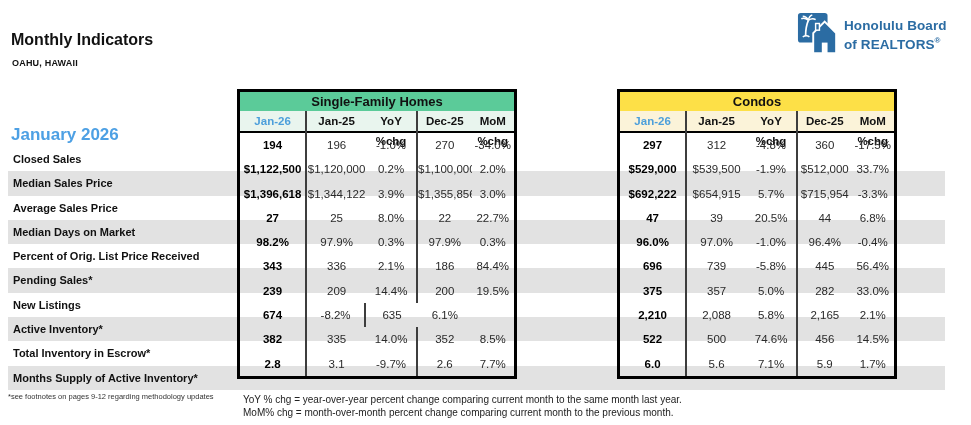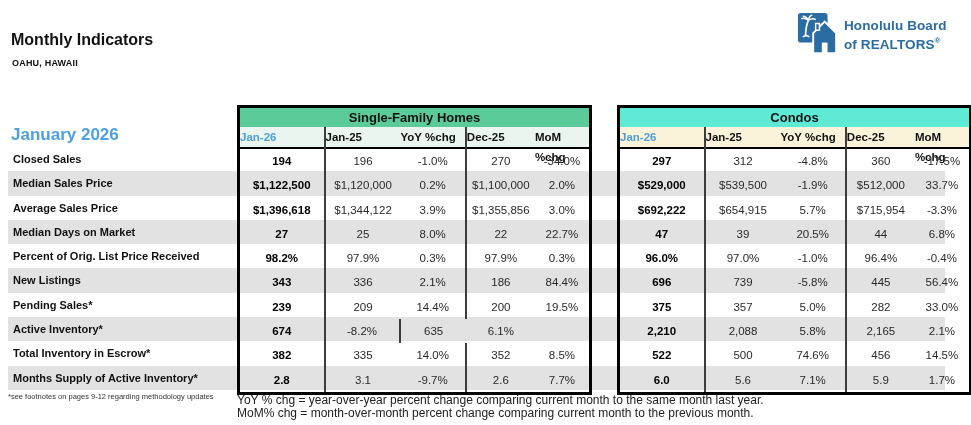--- a/index.html
+++ b/index.html
@@ -20,36 +20,36 @@
   
   .stripes { position:absolute; left:8px; top:147px; width:937px; }
   .stripe { height:24.3px; }
   .stripe.gray { background:#E2E2E2; }
 
   
   .labels { position:absolute; left:8px; top:147px; width:229px; }
   .label { height:24.3px; line-height:24.3px; padding-left:5px; font-size:11px; font-weight:bold; color:#111; white-space:nowrap; }
 
   
-  .data-table { position:absolute; top:105px; width:355px; border:3px solid #000; background:transparent; }
+  .data-table { position:absolute; top:89px; width:280px; border:3px solid #000; background:transparent; }
   .data-table.t0 { left:237px; }
   .data-table.t1 { left:617px; }
   .table-title { height:19px; line-height:19px; text-align:center; font-weight:bold; font-size:13px; color:#111; }
   .subheader, .row { display:grid; grid-template-columns:24.5% 21.5% 19% 19.5% 15.5%; }
   .subheader { height:22px; border-bottom:2px solid #000; }
-  .sh { line-height:20px; font-size:11.5px; font-weight:bold; color:#111; }
+  .sh { line-height:20px; text-align:center; font-size:11.5px; font-weight:bold; color:#111; }
   .sh.c0 { color:#4C9FDB; }
   .row { height:24.3px; }
   .cell { line-height:24.3px; text-align:center; font-size:11.5px; color:#2a2a2a; overflow:hidden; }
   .cell.c0 { font-weight:bold; color:#000; }
   .c0, .c2 { border-right:2px solid #3d3d3d; }
 
   
   .footnote-left { position:absolute; left:8px; top:392px; font-size:7.5px; color:#333; }
-  .footnotes-right { position:absolute; left:237px; top:394px; font-size:12px; line-height:12.5px; color:#222; }
+  .footnotes-right { position:absolute; left:243px; top:394px; font-size:10px; line-height:12.5px; color:#222; }
 </style>
 </head>
 <body>
 
 <div class="page">
 
   <div class="page-title">Monthly Indicators</div>
   <div class="page-subtitle">OAHU, HAWAII</div>
 
   <div class="logo">
@@ -86,22 +86,22 @@
       <div class="stripe gray"></div>
       <div class="stripe"></div>
       <div class="stripe gray"></div>
     </div>
   <div class="labels">
       <div class="label">Closed Sales</div>
       <div class="label">Median Sales Price</div>
       <div class="label">Average Sales Price</div>
       <div class="label">Median Days on Market</div>
       <div class="label">Percent of Orig. List Price Received</div>
+      <div class="label">Pending Sales*</div>
       <div class="label">New Listings</div>
-      <div class="label">Pending Sales*</div>
       <div class="label">Active Inventory*</div>
       <div class="label">Total Inventory in Escrow*</div>
       <div class="label">Months Supply of Active Inventory*</div>
     </div>
 
   <section class="data-table t0">
     <div class="table-title" style="background: rgb(91, 203, 153);">Single-Family Homes</div>
     <div class="subheader" style="background: rgb(233, 245, 238);">
       <div class="sh c0">Jan-26</div>
       <div class="sh c1">Jan-25</div>
@@ -176,21 +176,21 @@
           <div class="cell c0">2.8</div>
           <div class="cell c1">3.1</div>
           <div class="cell c2">-9.7%</div>
           <div class="cell c3">2.6</div>
           <div class="cell c4">7.7%</div>
         </div>
       </div>
   </section>
 
   <section class="data-table t1">
-    <div class="table-title" style="background: #5eead4;">Condos</div>
+    <div class="table-title" style="background: #fde047;">Condos</div>
     <div class="subheader" style="background: rgb(251, 243, 217);">
       <div class="sh c0">Jan-26</div>
       <div class="sh c1">Jan-25</div>
       <div class="sh c2">YoY %chg</div>
       <div class="sh c3">Dec-25</div>
       <div class="sh c4">MoM %chg</div>
     </div>
     <div class="rows">
         <div class="row">
           <div class="cell c0">297</div>

